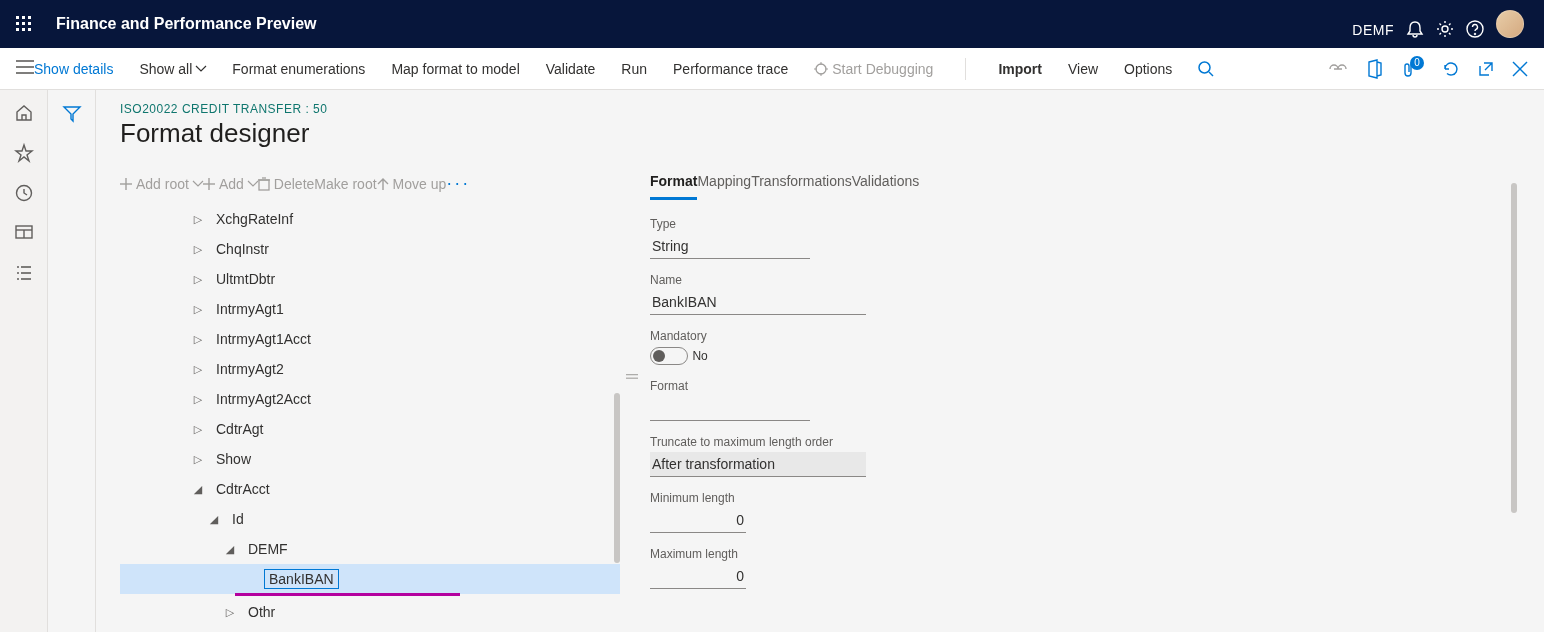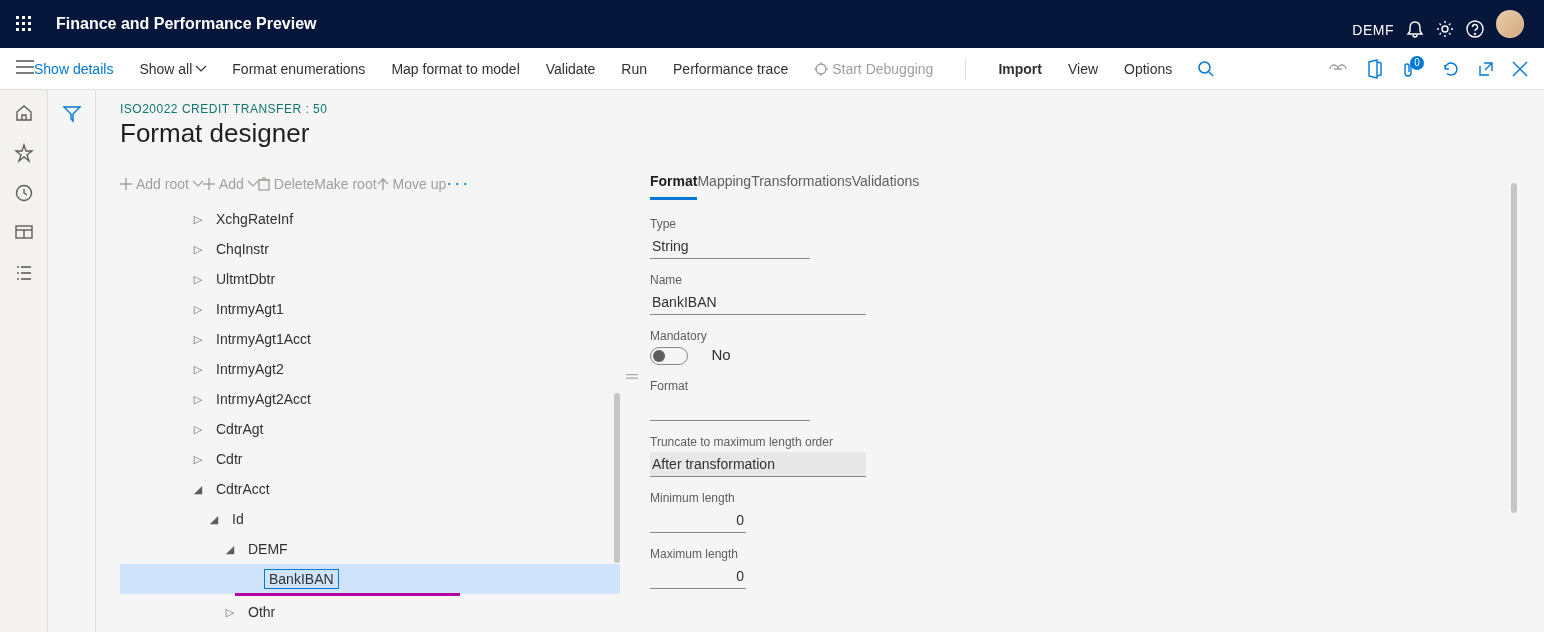--- a/index.html
+++ b/index.html
@@ -71,21 +71,21 @@
 
   
   .prop-group { margin-bottom:14px; }
   .prop-label { font-size:12px; color:#605E5C; margin-bottom:3px; display:block;}
   .prop-field { border:none; border-bottom:1px solid #8A8886; background:transparent; font-size:14px; padding:4px 2px; width:160px; color:#323130;}
   .prop-field.wide { width:216px; }
   .prop-field.num { text-align:right; width:96px;}
   .prop-field.dropdown { background:#E8E8E8; border-bottom:1px solid #8A8886; width:216px;}
   .toggle { width:38px; height:18px; border:1px solid #8A8886; border-radius:9px; position:relative; display:inline-block; vertical-align:middle;}
   .toggle::before { content:""; position:absolute; left:2px; top:2px; width:12px; height:12px; background:#605E5C; border-radius:50%;}
-  .toggle-label { margin-left:19px; font-size:15px; }
+  .toggle-label { margin-left:0; font-size:12px; }
   .props-scrollbar { position:absolute; right:3px; width:6px; background:#C8C6C4; height:330px; top:10px; border-radius:3px;}
 
   svg { overflow:visible; }
 </style>
 </head>
 <body>
 
 <div class="top-hdr">
   <div class="waffle">
     <svg width="16" height="16">
@@ -296,21 +296,21 @@
         <div class="tree-row indent-1">
               <span class="caret">▷</span>
               <span class="tree-label">IntrmyAgt2Acct</span>
             </div>
         <div class="tree-row indent-1">
               <span class="caret">▷</span>
               <span class="tree-label">CdtrAgt</span>
             </div>
         <div class="tree-row indent-1">
               <span class="caret">▷</span>
-              <span class="tree-label">Cdtr</span>
+              <span class="tree-label">Show</span>
             </div>
         <div class="tree-row indent-1">
               <span class="caret">◢</span>
               <span class="tree-label">CdtrAcct</span>
             </div>
         <div class="tree-row indent-2">
               <span class="caret">◢</span>
               <span class="tree-label">Id</span>
             </div>
         <div class="tree-row indent-3">

